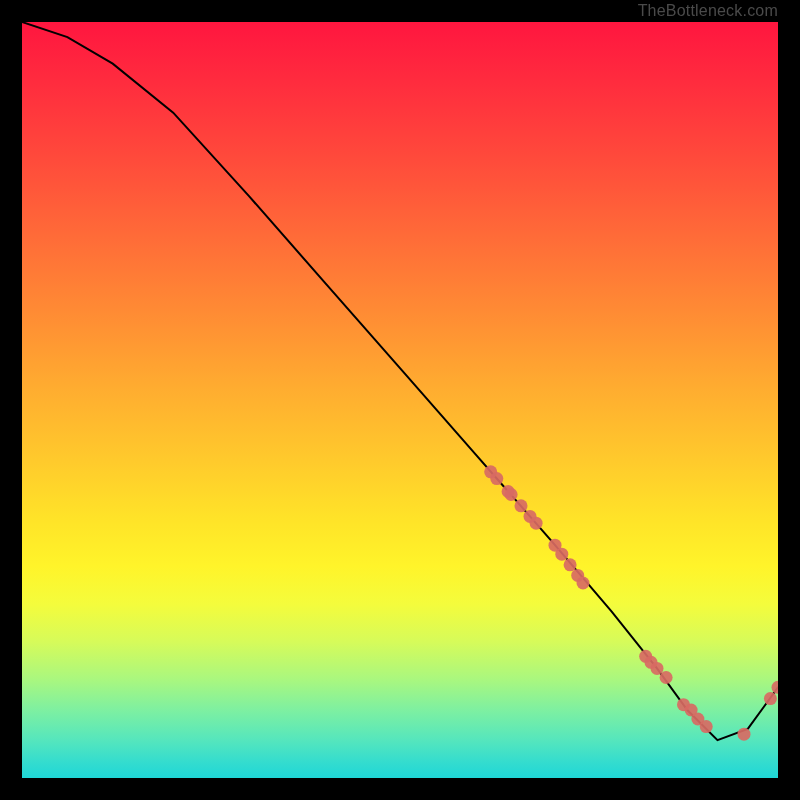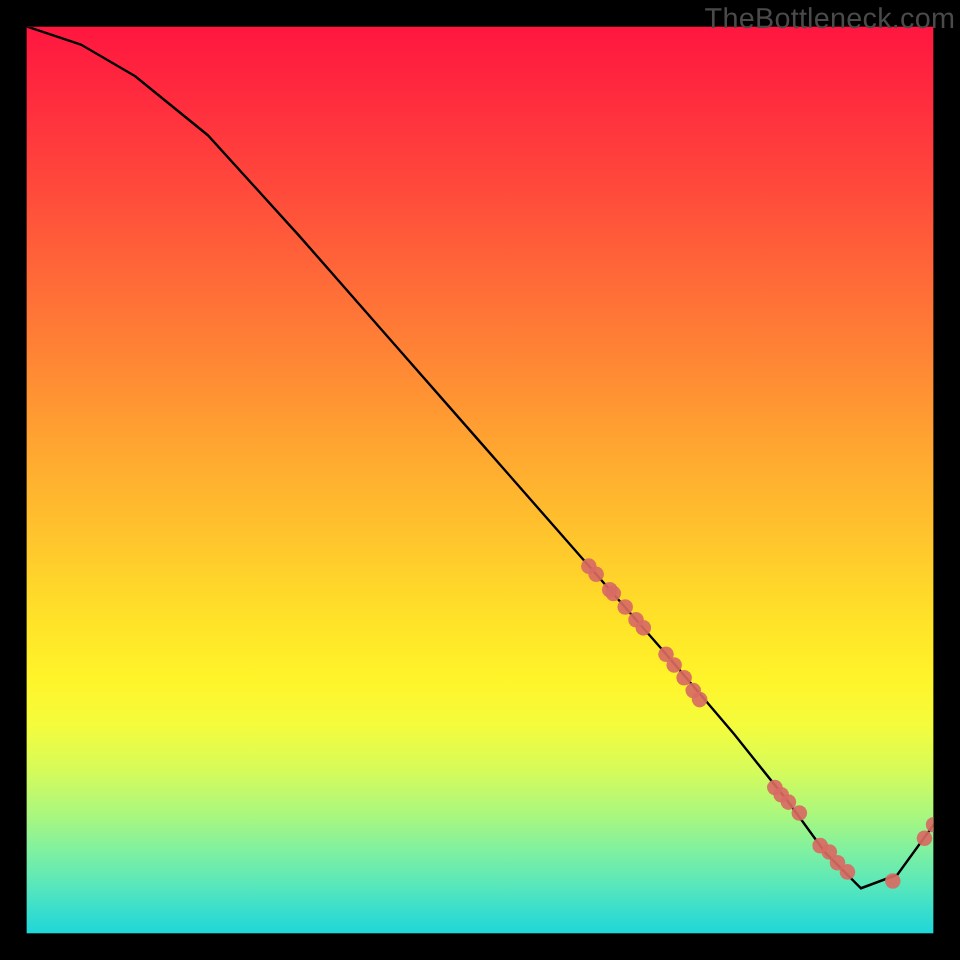--- a/index.html
+++ b/index.html
@@ -36,23 +36,23 @@
       #a9f77f 87%,
       #7ef0a1 91%,
       #55e6bd 95%,
       #33dccf 98%,
       #1fd7d7 100%
     );
   }
   .watermark {
     position: absolute;
     top: 2px;
-    right: 4px;
+    right: 22px;
     color: #4a4a4a;
-    font-size: 24px;
+    font-size: 16px;
     font-weight: 500;
     letter-spacing: 0.2px;
     z-index: 5;
   }
   svg.curve {
     position: absolute;
     inset: 0;
     width: 100%;
     height: 100%;
     z-index: 3;

